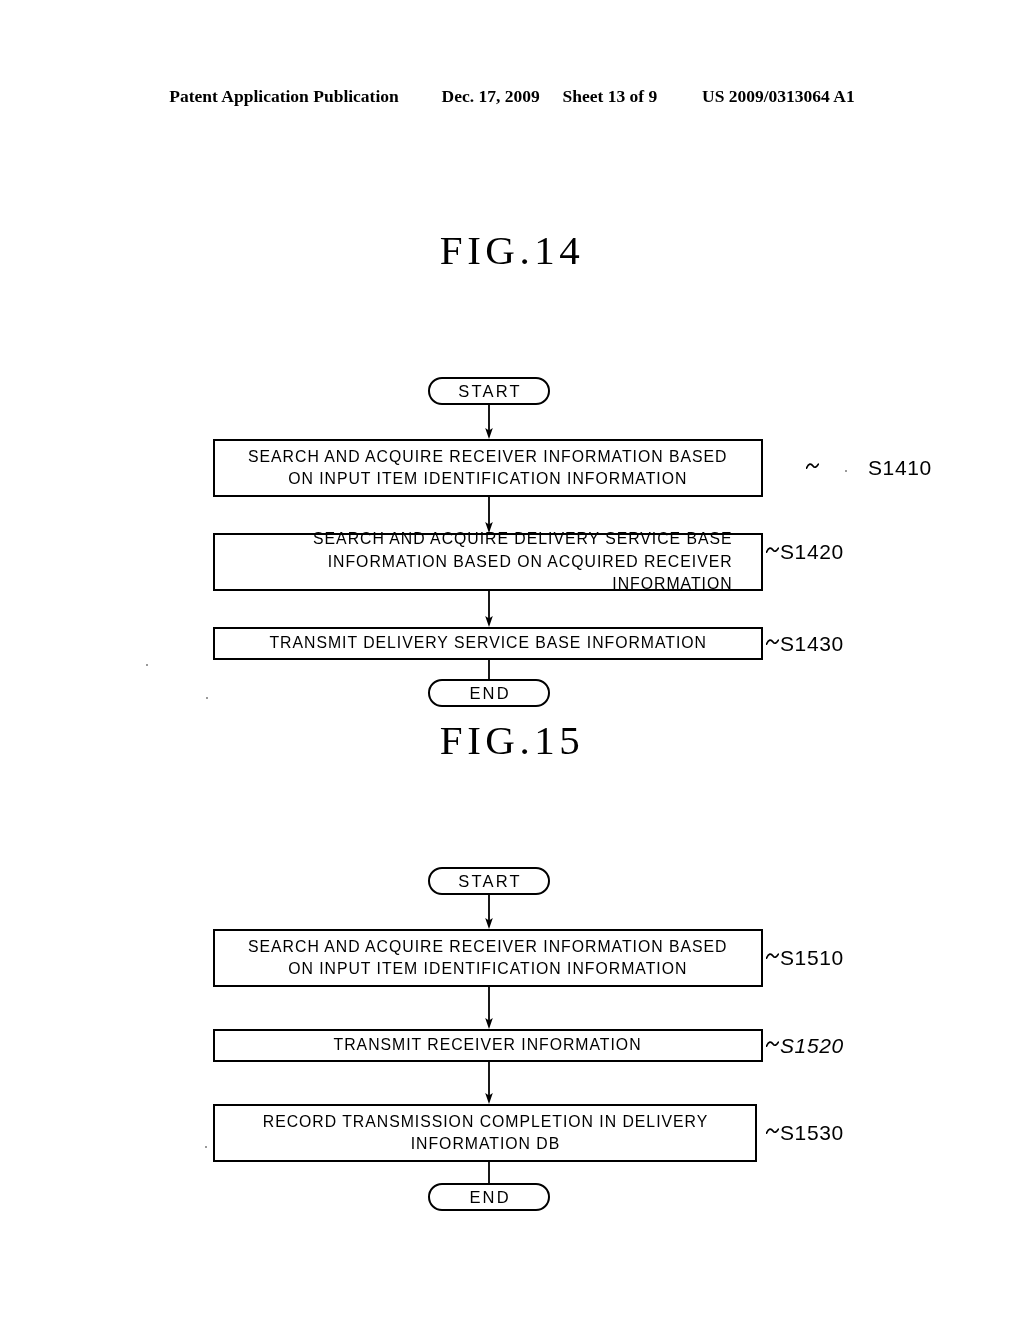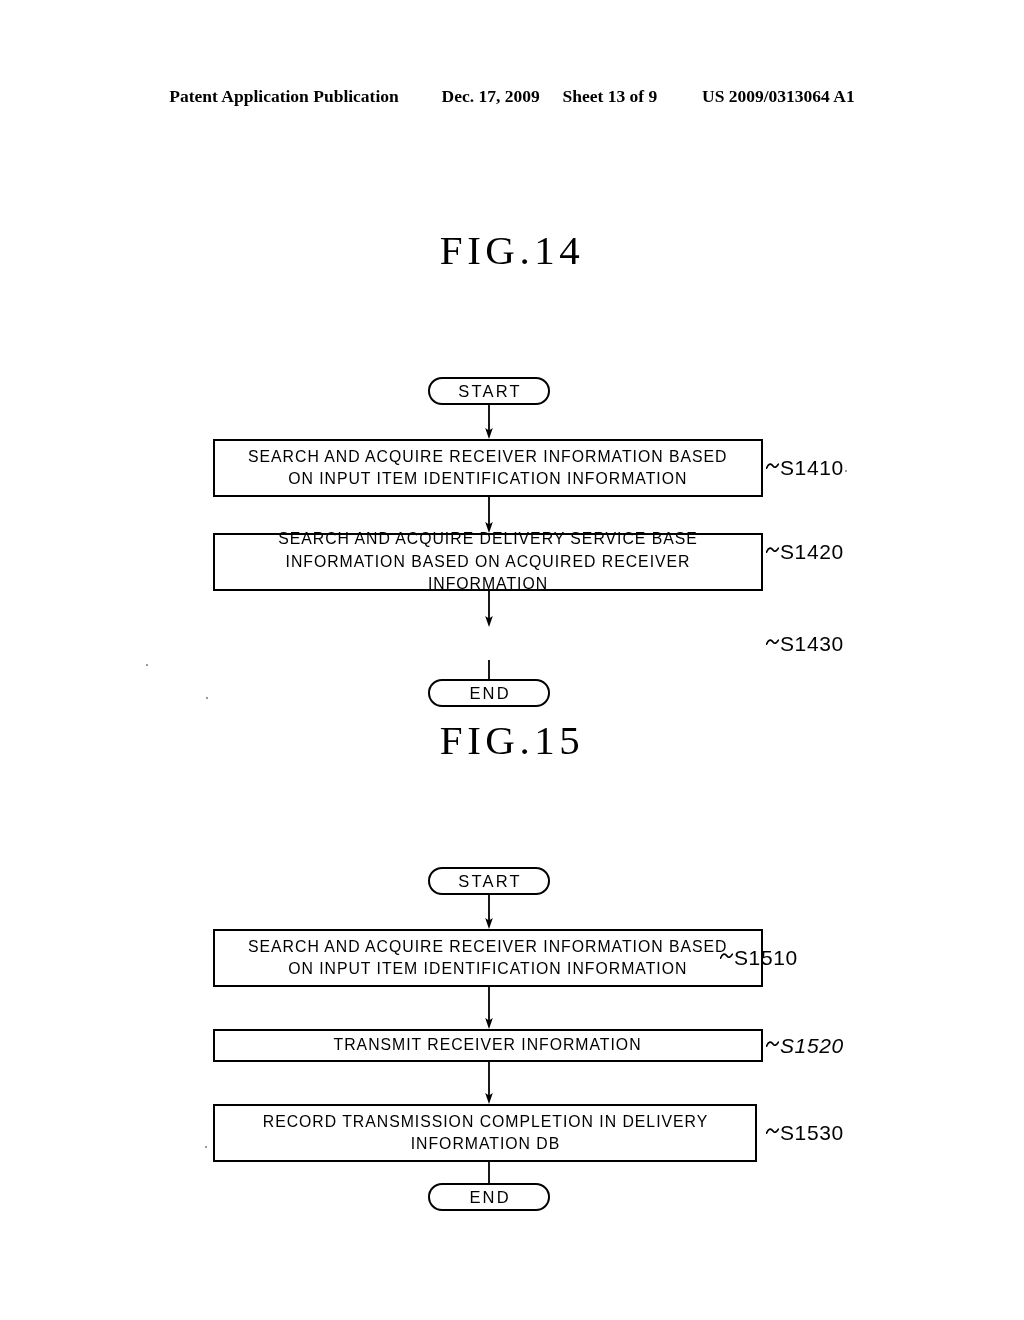--- a/index.html
+++ b/index.html
@@ -154,56 +154,59 @@
       <svg width="18" height="34" viewBox="0 0 18 34">
         <line x1="9" y1="0" x2="9" y2="29" stroke="#000" stroke-width="1.8"></line>
         <polygon points="9,34 5.2,23 9,25.4 12.8,23" fill="#000"></polygon>
       </svg>
     </div>
 
     <div class="process" style="left:213px; top:156px; width:550px; height:58px;">
       <div class="ptext">SEARCH AND ACQUIRE RECEIVER INFORMATION BASED
 ON INPUT ITEM IDENTIFICATION INFORMATION</div>
     </div>
-    <div class="step-ref" style="left:766px; top:171px; height:28px;">
+    <div class="step-ref" style="left:806px; top:171px; height:28px;gap:48px;">
       <span class="tilde">
         <svg width="13" height="10" viewBox="0 0 13 10">
           <path d="M0.5 7.2 C2.6 2.2, 5.0 2.2, 7.0 5.0 C8.6 7.2, 10.4 6.4, 12.4 3.2" stroke="#000" stroke-width="1.7" fill="none" stroke-linecap="round"></path>
         </svg>
       </span>
       <span>S1410</span>
     </div>
 
     <div class="connector" style="left:480px; top:214px; height:36px;">
       <svg width="18" height="36" viewBox="0 0 18 36">
         <line x1="9" y1="0" x2="9" y2="31" stroke="#000" stroke-width="1.8"></line>
         <polygon points="9,36 5.2,25 9,27.4 12.8,25" fill="#000"></polygon>
       </svg>
     </div>
 
-    <div class="process" style="left:213px; top:250px; width:550px; height:58px;">
+    <div class="process" style="left:213px; top:250px; width:550px; height:58px;text-align:right;">
       <div class="ptext">SEARCH AND ACQUIRE DELIVERY SERVICE BASE
 INFORMATION BASED ON ACQUIRED RECEIVER INFORMATION</div>
     </div>
     <div class="step-ref" style="left:766px; top:255px; height:28px;">
       <span class="tilde">
         <svg width="13" height="10" viewBox="0 0 13 10">
           <path d="M0.5 7.2 C2.6 2.2, 5.0 2.2, 7.0 5.0 C8.6 7.2, 10.4 6.4, 12.4 3.2" stroke="#000" stroke-width="1.7" fill="none" stroke-linecap="round"></path>
         </svg>
       </span>
       <span>S1420</span>
     </div>
 
     <div class="connector" style="left:480px; top:308px; height:36px;">
       <svg width="18" height="36" viewBox="0 0 18 36">
         <line x1="9" y1="0" x2="9" y2="31" stroke="#000" stroke-width="1.8"></line>
         <polygon points="9,36 5.2,25 9,27.4 12.8,25" fill="#000"></polygon>
       </svg>
     </div>
 
+    <div class="process" style="left:213px; top:344px; width:550px; height:33px;">
+      <div class="ptext">TRANSMIT DELIVERY SERVICE BASE INFORMATION</div>
+    </div>
     <div class="step-ref" style="left:766px; top:347px; height:28px;">
       <span class="tilde">
         <svg width="13" height="10" viewBox="0 0 13 10">
           <path d="M0.5 7.2 C2.6 2.2, 5.0 2.2, 7.0 5.0 C8.6 7.2, 10.4 6.4, 12.4 3.2" stroke="#000" stroke-width="1.7" fill="none" stroke-linecap="round"></path>
         </svg>
       </span>
       <span>S1430</span>
     </div>
 
     <div class="connector" style="left:480px; top:377px; height:38px;">
@@ -233,21 +236,21 @@
       <svg width="18" height="34" viewBox="0 0 18 34">
         <line x1="9" y1="0" x2="9" y2="29" stroke="#000" stroke-width="1.8"></line>
         <polygon points="9,34 5.2,23 9,25.4 12.8,23" fill="#000"></polygon>
       </svg>
     </div>
 
     <div class="process" style="left:213px; top:156px; width:550px; height:58px;">
       <div class="ptext">SEARCH AND ACQUIRE RECEIVER INFORMATION BASED
 ON INPUT ITEM IDENTIFICATION INFORMATION</div>
     </div>
-    <div class="step-ref" style="left:720px; top:171px; height:28px;justify-content:center;">
+    <div class="step-ref" style="left:766px; top:171px; height:28px;justify-content:center;">
       <span class="tilde">
         <svg width="13" height="10" viewBox="0 0 13 10">
           <path d="M0.5 7.2 C2.6 2.2, 5.0 2.2, 7.0 5.0 C8.6 7.2, 10.4 6.4, 12.4 3.2" stroke="#000" stroke-width="1.7" fill="none" stroke-linecap="round"></path>
         </svg>
       </span>
       <span>S1510</span>
     </div>
 
     <div class="connector" style="left:480px; top:214px; height:42px;">
       <svg width="18" height="42" viewBox="0 0 18 42">

